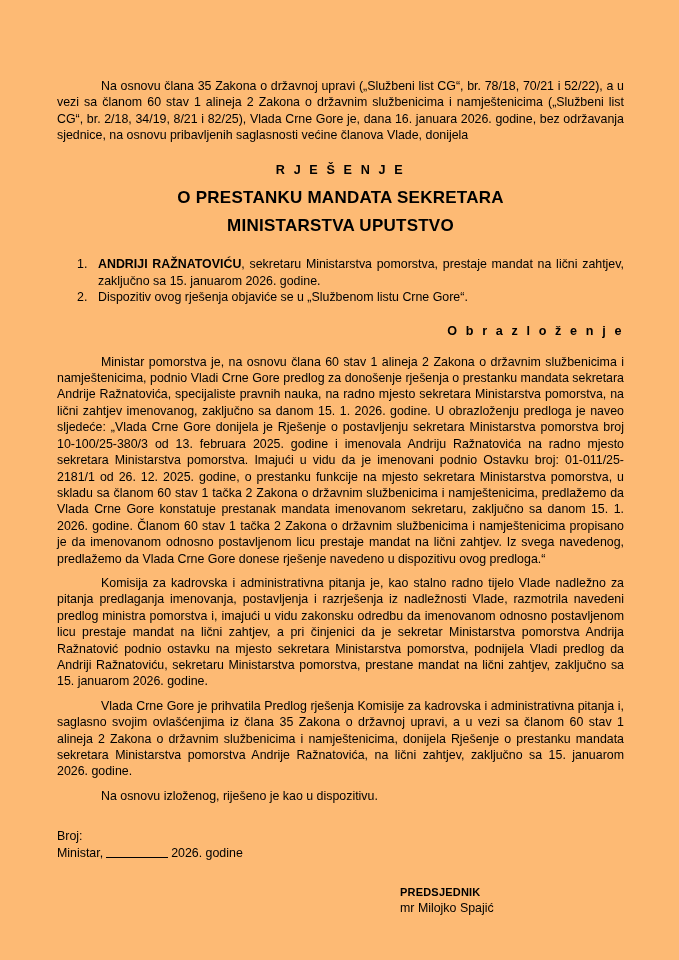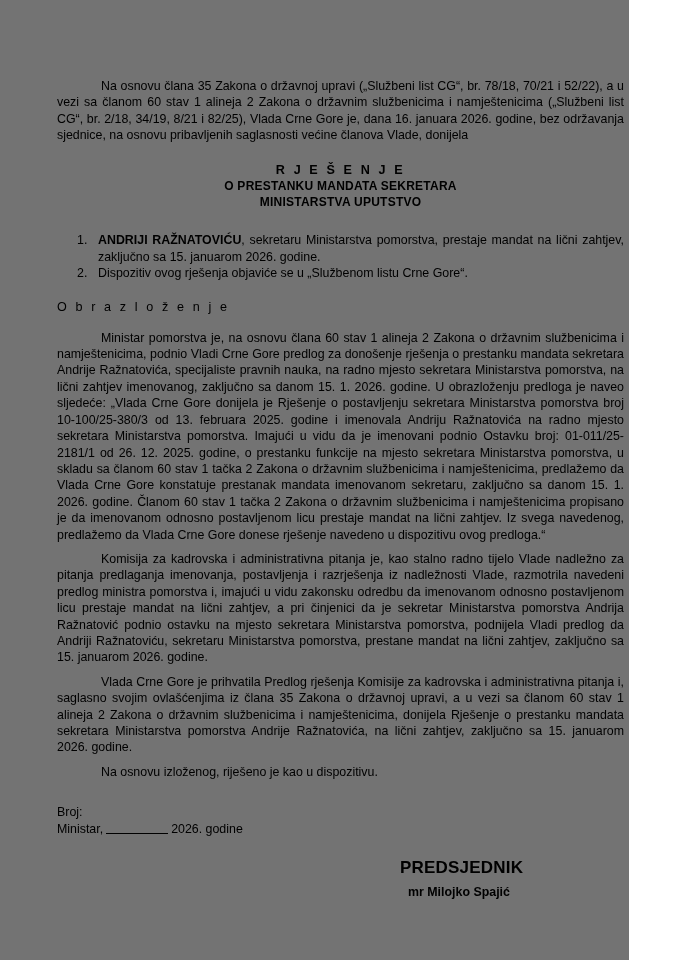--- a/index.html
+++ b/index.html
@@ -14,23 +14,23 @@
     position: relative;
     font-family: "Liberation Sans", sans-serif;
     color: #000000;
     -webkit-font-smoothing: antialiased;
   }
 
   .page {
     position: absolute;
     left: 0;
     top: 0;
-    width: 629px;
+    width: 679px;
     height: 960px;
-    background: #737373;
+    background: #fdba74;
     overflow: hidden;
   }
 
   .content {
     position: absolute;
     left: 57px;
     top: 78px;
     width: 567px;
   }
 
@@ -53,25 +53,25 @@
     text-align: center;
   }
   .title-main {
     font-size: 12.6px;
     font-weight: bold;
     letter-spacing: 2.6px;
     line-height: 16.2px;
     margin: 0;
   }
   .title-sub {
-    font-size: 12px;
+    font-size: 17px;
     font-weight: bold;
     letter-spacing: 0.25px;
     line-height: 16.2px;
-    margin: 0;
+    margin: 12px;
   }
 
   
   .disp-list {
     margin: 22px 0 0 0;
     padding: 0;
     list-style: none;
   }
   .disp-item {
     position: relative;
@@ -95,23 +95,23 @@
   }
   .disp-item .last-line,
   .disp-item > span.body {
     display: inline;
   }
   b, .bold { font-weight: bold; margin-top: 8px; }
 
   
   .expl-heading {
     margin: 18px 0 0 0;
-    text-align: left;
+    text-align: right;
     font-size: 12.6px;
-    font-weight: normal;
+    font-weight: bold;
     letter-spacing: 2.6px;
     line-height: 16.2px;
   }
 
   .body-block {
     margin-top: 14px;
   }
   .body-block .para + .para {
     margin-top: 8px;
   }
@@ -148,29 +148,29 @@
     font-weight: bold;
     letter-spacing: 0.2px;
     line-height: 16.4px;
   }
   .pres-block {
     margin-top: 23px;
     margin-left: 343px;
     line-height: 16.4px;
   }
   .pres-title {
-    font-size: 17px;
+    font-size: 11px;
     font-weight: bold;
     letter-spacing: 0.2px;
     margin: 0;
   }
   .pres-name {
     font-size: 12.4px;
-    font-weight: bold;
-    margin: 8px;
+    font-weight: normal;
+    margin: 0;
   }
 </style>
 </head>
 <body>
 
 <div class="page">
   <div class="content">
 
     <p class="para indent">Na osnovu člana 35 Zakona o državnoj upravi („Službeni list CG“, br. 78/18, 70/21 i 52/22), a u vezi sa članom 60 stav 1 alineja 2 Zakona o državnim službenicima i namještenicima („Službeni list CG“, br. 2/18, 34/19, 8/21 i 82/25), Vlada Crne Gore je, dana 16. januara 2026. godine, bez održavanja sjednice, na osnovu pribavljenih saglasnosti većine članova Vlade, donijela</p>
 

